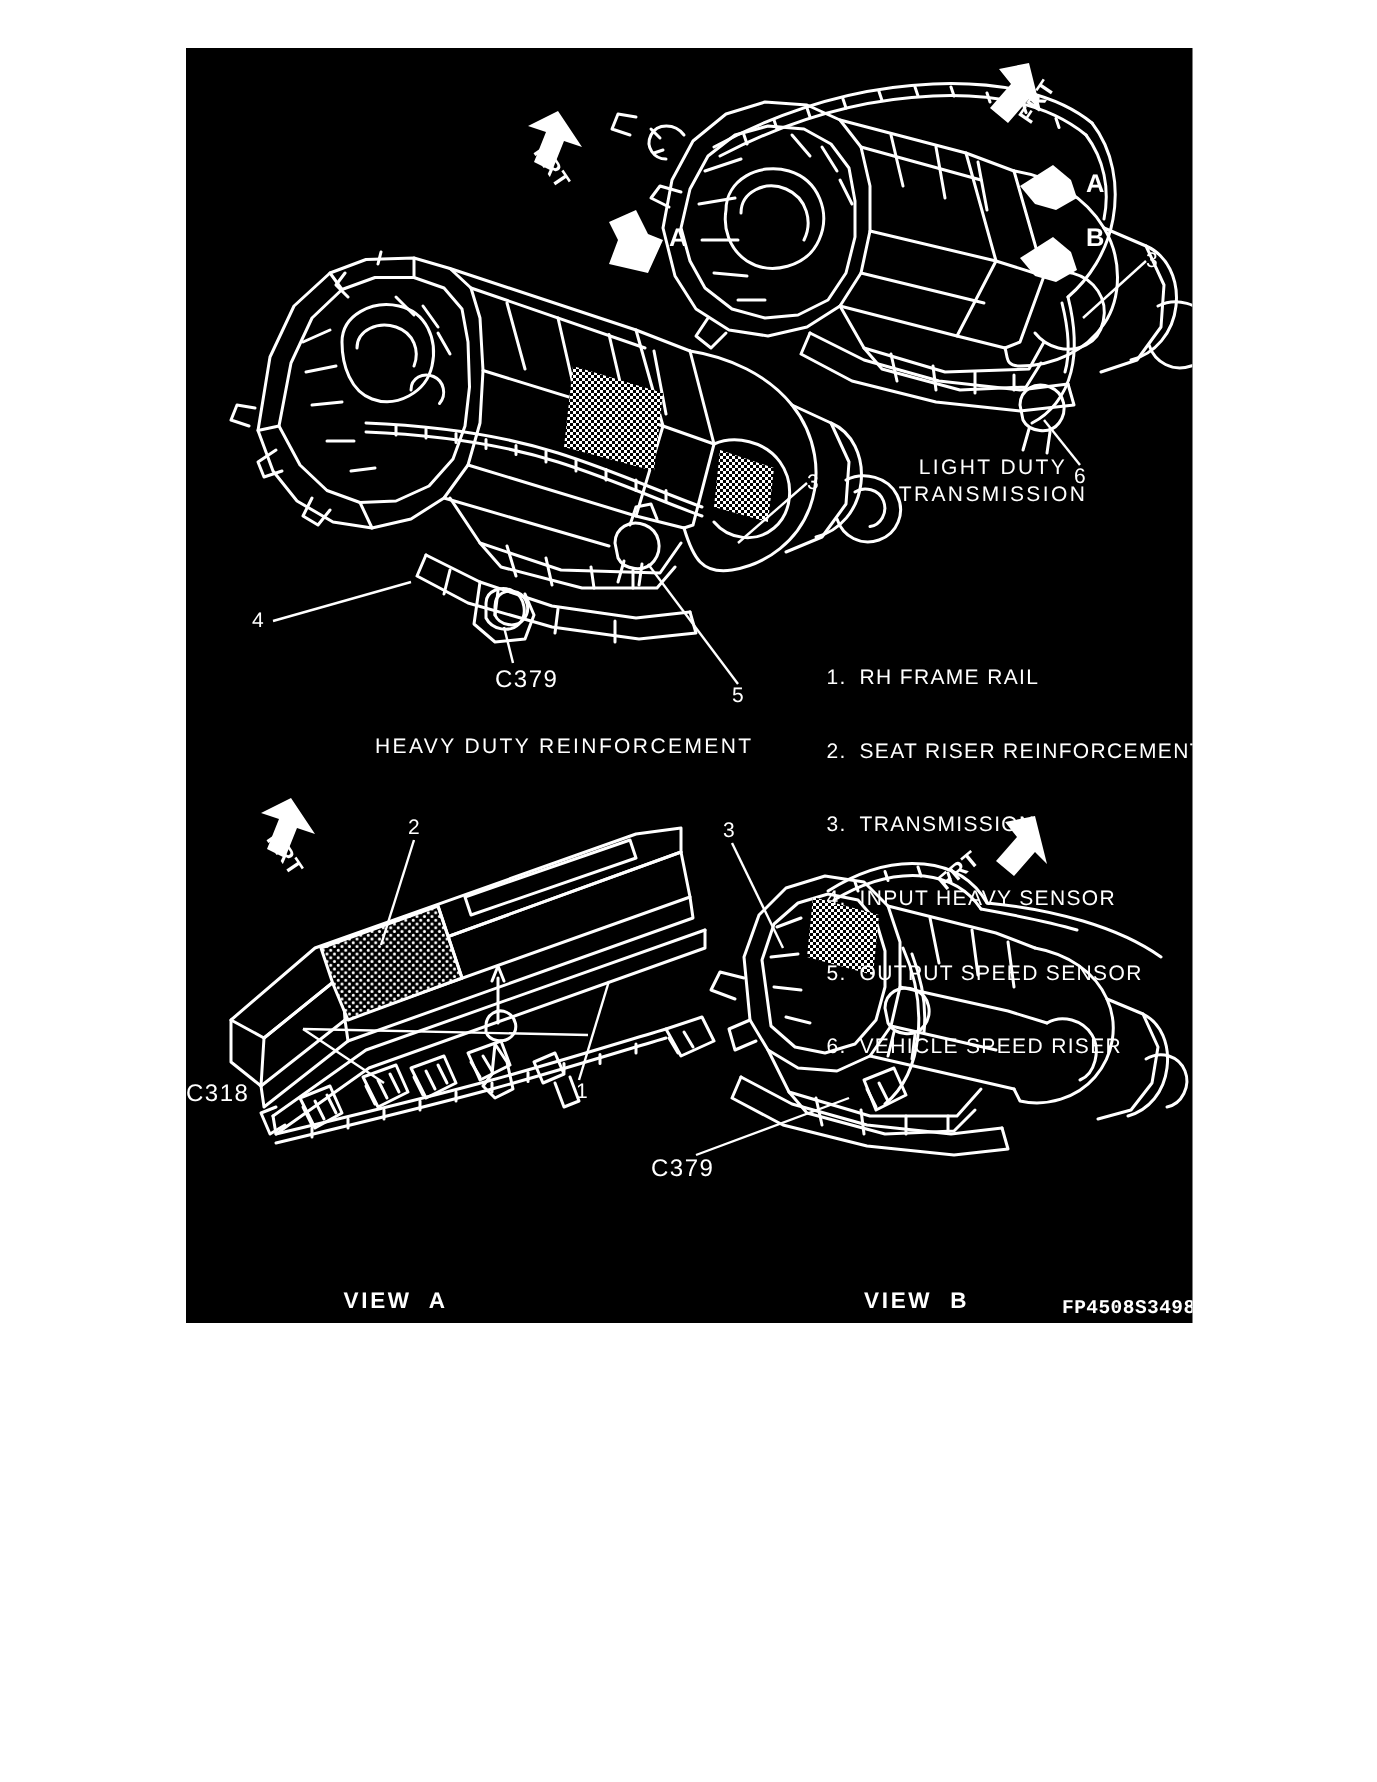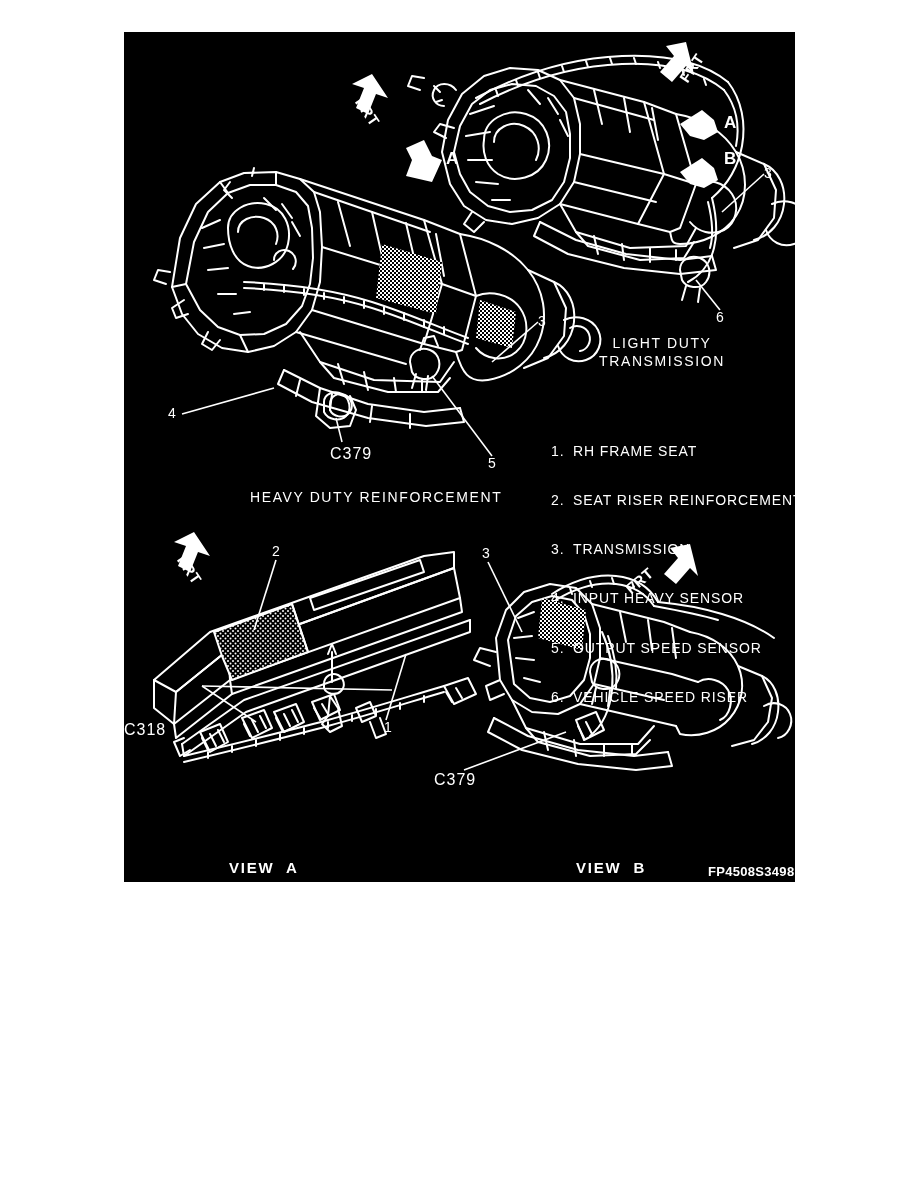--- a/index.html
+++ b/index.html
@@ -37,21 +37,21 @@
     white-space: pre;
     line-height: 1;
   }
   .callout { font-size: 14px; letter-spacing: .5px; }
   .conn { font-size: 16px; letter-spacing: 1px; }
   .caption {
     font-size: 14px;
     letter-spacing: 1.6px;
     font-weight: 400;
   }
-  .caption-c { text-align: center; margin-top: 32px; }
+  .caption-c { text-align: center; }
   .viewlbl {
     font-size: 15px;
     font-weight: bold;
     letter-spacing: 1.8px;
     margin-top: 15px;
   }
   .legend {
     position: absolute;
     color: #ffffff;
     font-size: 14px;
@@ -430,24 +430,24 @@
 
     <div class="lbl caption caption-c" style="left:458px; top:272px; width:160px;">LIGHT DUTY</div>
     <div class="lbl caption caption-c" style="left:446px; top:290px; width:184px;">TRANSMISSION</div>
 
     <div class="lbl caption" style="left:126px; top:458px;">HEAVY DUTY REINFORCEMENT</div>
 
     <div class="lbl viewlbl" style="left:105px; top:813px;">VIEW  A</div>
     <div class="lbl viewlbl" style="left:452px; top:813px;">VIEW  B</div>
 
     <div class="legend" style="left:427px; top:378px;">
-      <div><span class="num">1.</span><span>RH FRAME SEAT</span></div>
+      <div><span class="num">1.</span><span>RH FRAME RAIL</span></div>
       <div><span class="num">2.</span><span>SEAT RISER REINFORCEMENT</span></div>
       <div><span class="num">3.</span><span>TRANSMISSION</span></div>
       <div><span class="num">4.</span><span>INPUT HEAVY SENSOR</span></div>
       <div><span class="num">5.</span><span>OUTPUT SPEED SENSOR</span></div>
       <div><span class="num">6.</span><span>VEHICLE SPEED RISER</span></div>
     </div>
 
-    <div class="figcode" style="left:584px; top:832px;">FP4508S3498</div>
+    <div class="figcode" style="left:584px; top:832px;font-family:Liberation Mono, monospace;">FP4508S3498</div>
 
   </div>
 </div>
 
 </body></html>

